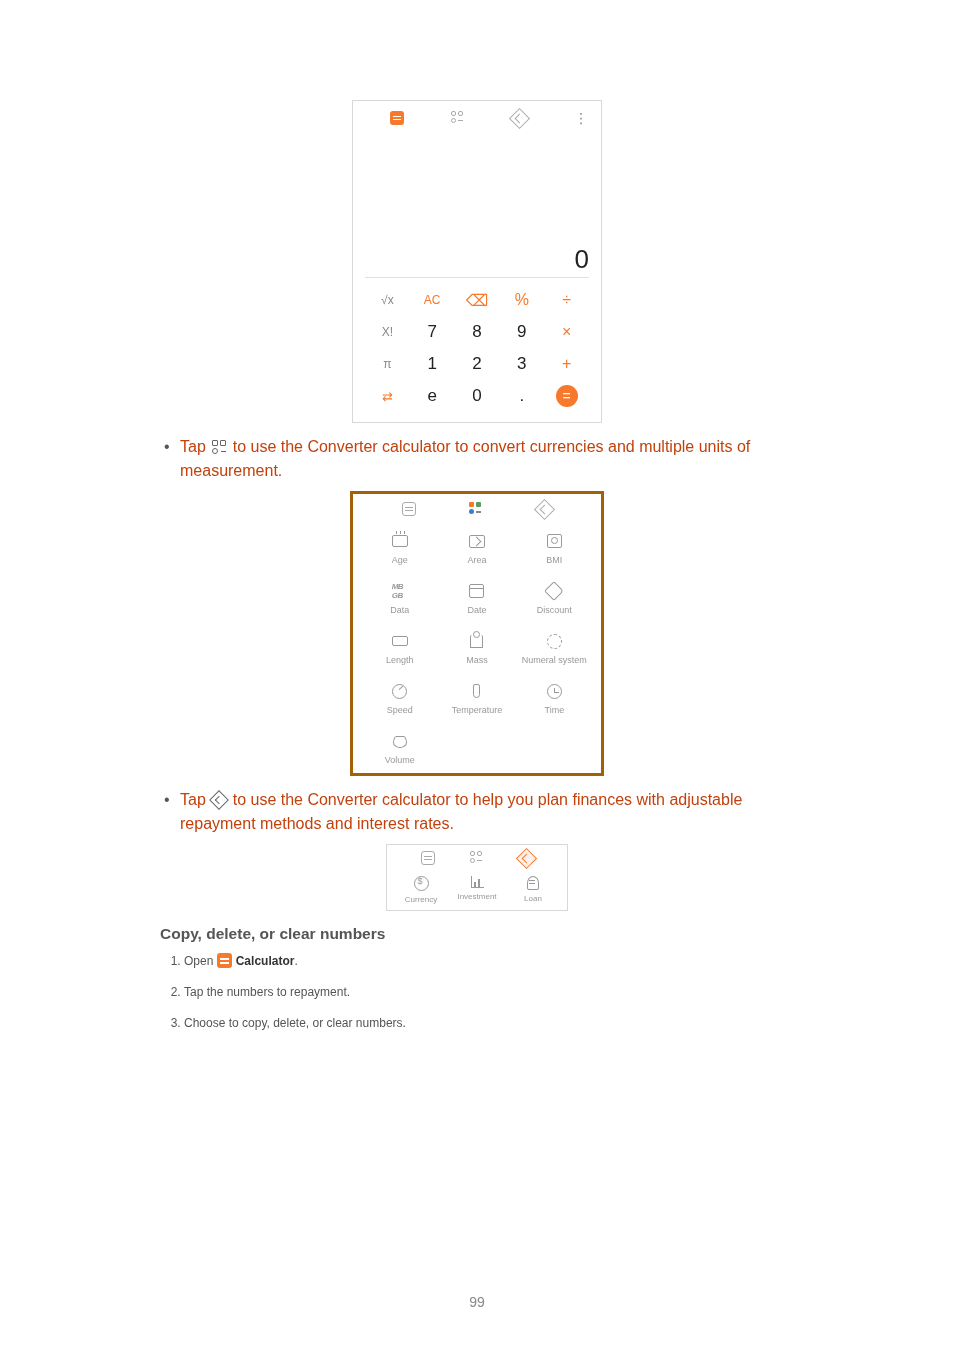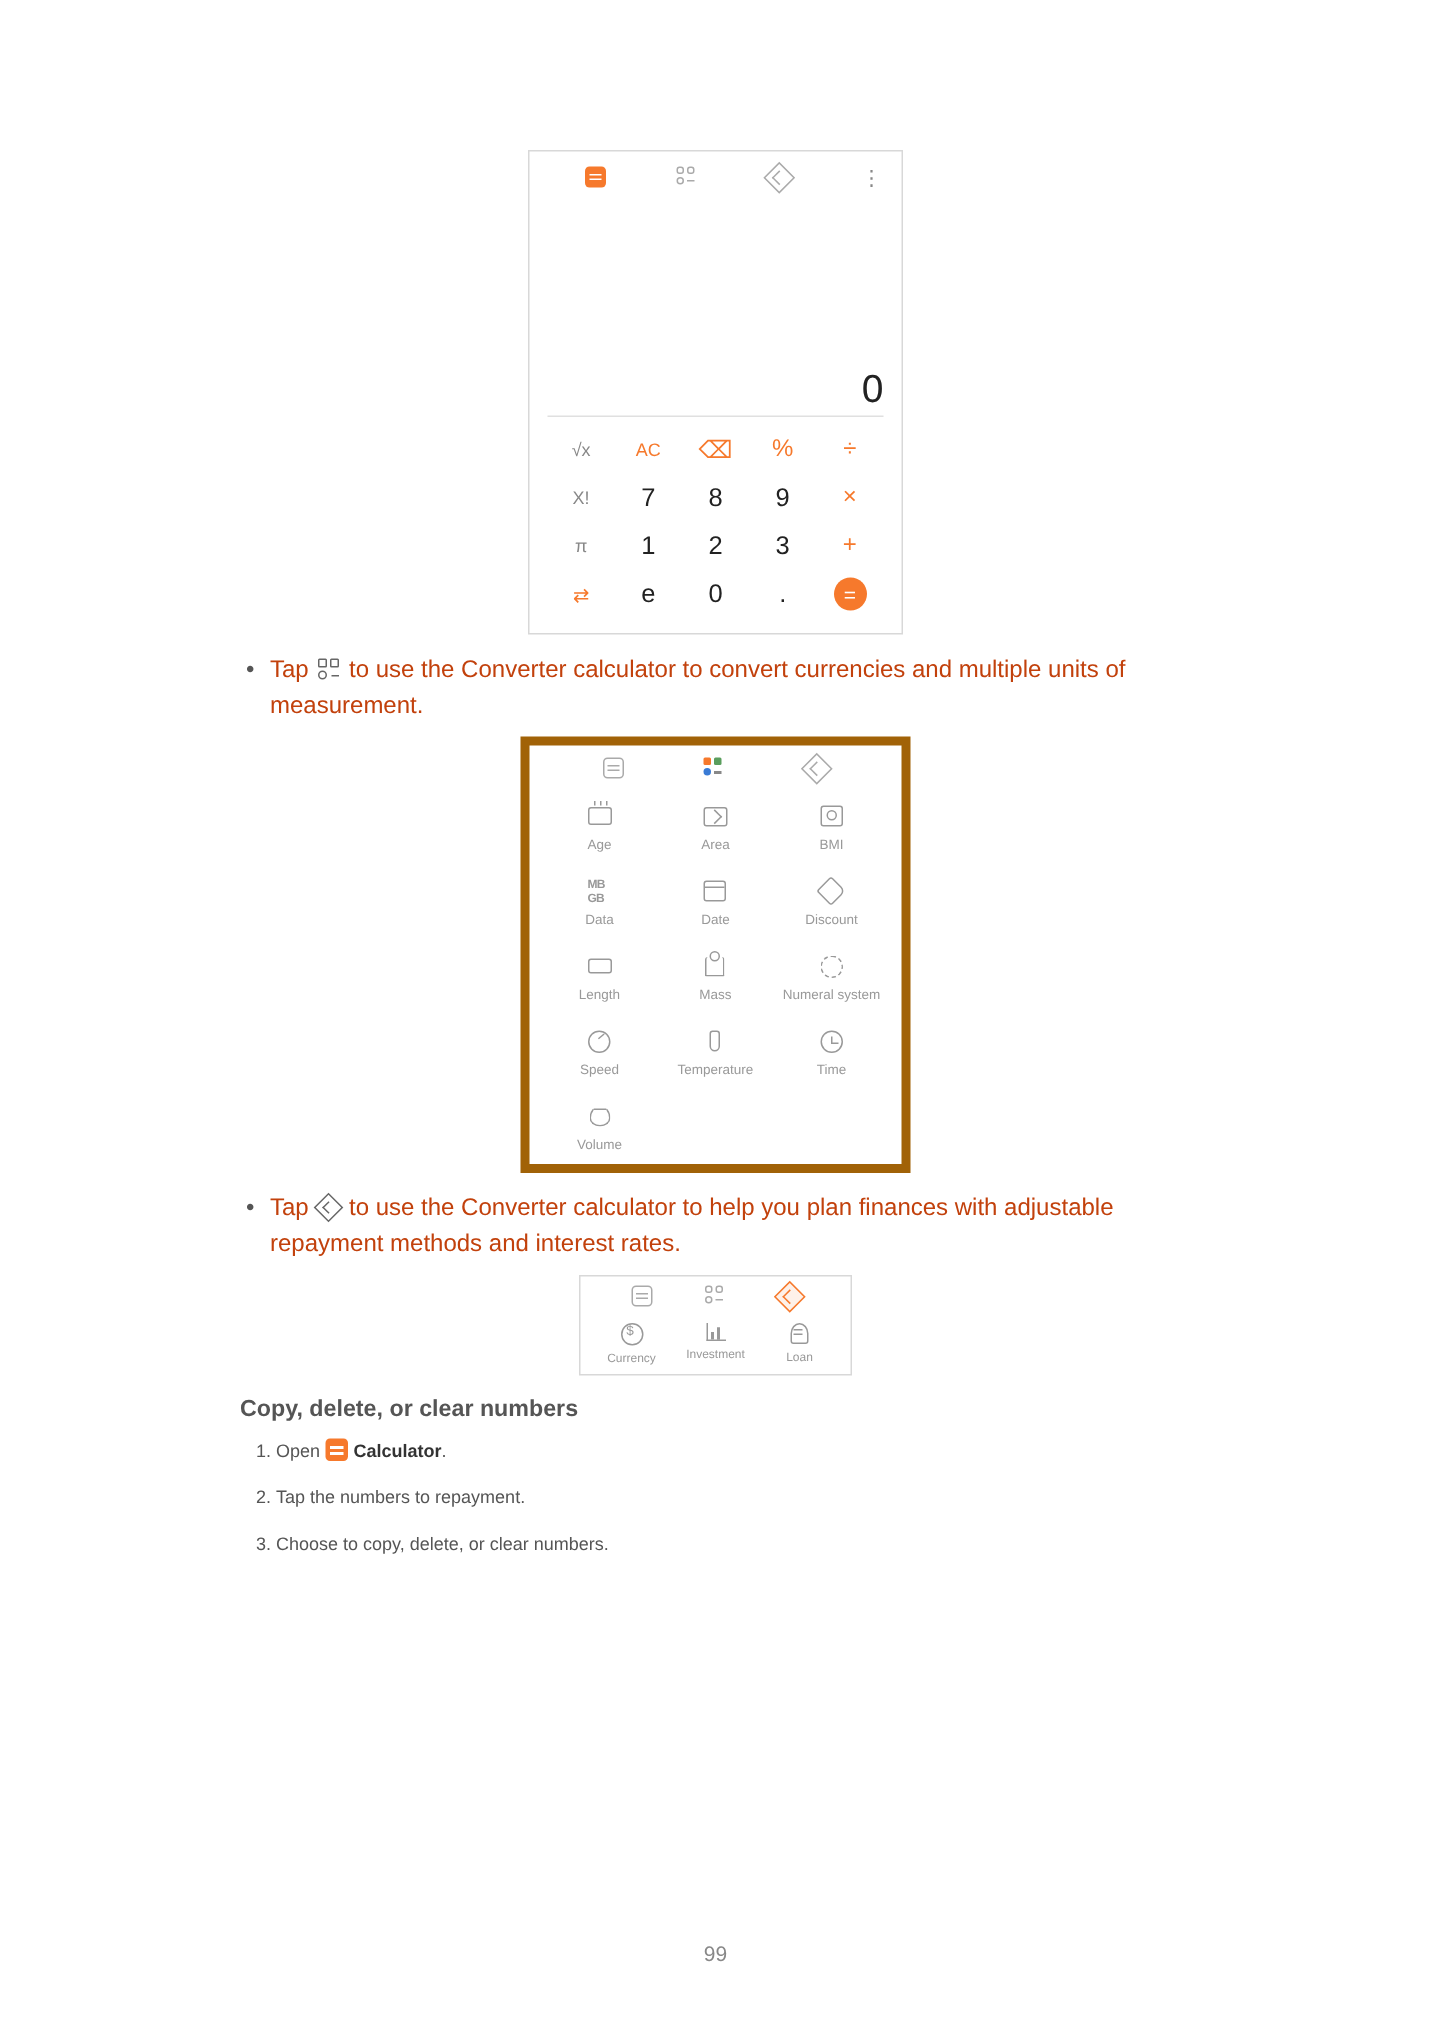--- a/index.html
+++ b/index.html
@@ -121,21 +121,21 @@
     position:relative;
   }
   .inline-mort::before {
     content:""; position:absolute; width:5px; height:5px; border-bottom:1.2px solid #666; border-left:1.2px solid #666; left:3px; top:3px;
   }
 
   
   .conv-wrap {
     width: 248px;
     margin: 6px auto 12px auto;
-    border: 6px solid #a16207;
+    border: 3px solid #a16207;
     padding: 8px 0 4px 0;
   }
   .conv-tabs {
     display:flex; justify-content:space-around; padding: 0 22px 6px 22px;
   }
   .ico-calc-inactive {
     width:12px; height:12px; border:1.2px solid #aaa; border-radius:3px; position:relative;
   }
   .ico-calc-inactive::before, .ico-calc-inactive::after {
     content:""; position:absolute; background:#aaa; left:2px; right:2px; height:1px;
@@ -173,21 +173,21 @@
   .ci-num { width:13px; height:13px; border:1.2px dashed #999; border-radius:50%; }
   .ci-speed { width:13px; height:13px; border:1.2px solid #999; border-radius:50%; position:relative; }
   .ci-speed::before { content:""; position:absolute; width:5px; height:1.2px; background:#999; left:6px; top:4px; transform:rotate(-40deg); transform-origin:left; }
   .ci-temp { width:5px; height:12px; border:1.2px solid #999; border-radius:3px 3px 5px 5px; }
   .ci-time { width:13px; height:13px; border:1.2px solid #999; border-radius:50%; position:relative; }
   .ci-time::before { content:""; position:absolute; width:4px; height:4px; border-left:1.2px solid #999; border-bottom:1.2px solid #999; left:6px; top:3px; }
   .ci-vol { width:12px; height:12px; border:1.2px solid #999; border-radius:50% 50% 50% 50% / 60% 60% 40% 40%; border-top-color:transparent; position:relative; }
   .ci-vol::before { content:""; position:absolute; width:12px; height:0; border-top:1.2px solid #999; top:1px; left:0; transform:scaleX(0.7); }
   .ci-cake { width: 14px; height: 10px; border:1.2px solid #999; border-radius:2px; position:relative; }
   .ci-cake::before { content:""; position:absolute; width:1px; height:3px; background:#999; top:-5px; left:3px; box-shadow: 4px 0 #999, 8px 0 #999; }
-  .ci-data { font-size:8px; font-weight:600; color:#999; letter-spacing:-0.5px; }
+  .ci-data { font-size:8px; font-weight:600; color:#999; letter-spacing:-0.5px;font-style:italic; }
   .ci-date { width:13px; height:12px; border:1.2px solid #999; border-radius:2px; position:relative; }
   .ci-date::before { content:""; position:absolute; left:0; right:0; top:3px; height:1px; background:#999; }
   .ci-bmi { width:13px; height:12px; border:1.2px solid #999; border-radius:2px; position:relative; }
   .ci-bmi::before { content:""; position:absolute; width:5px; height:5px; border:1.2px solid #999; border-radius:50%; left:3px; top:2px; }
 
   
   .mort-wrap {
     width: 180px;
     margin: 6px auto 0 auto;
     border: 1px solid #d8d8d8;

